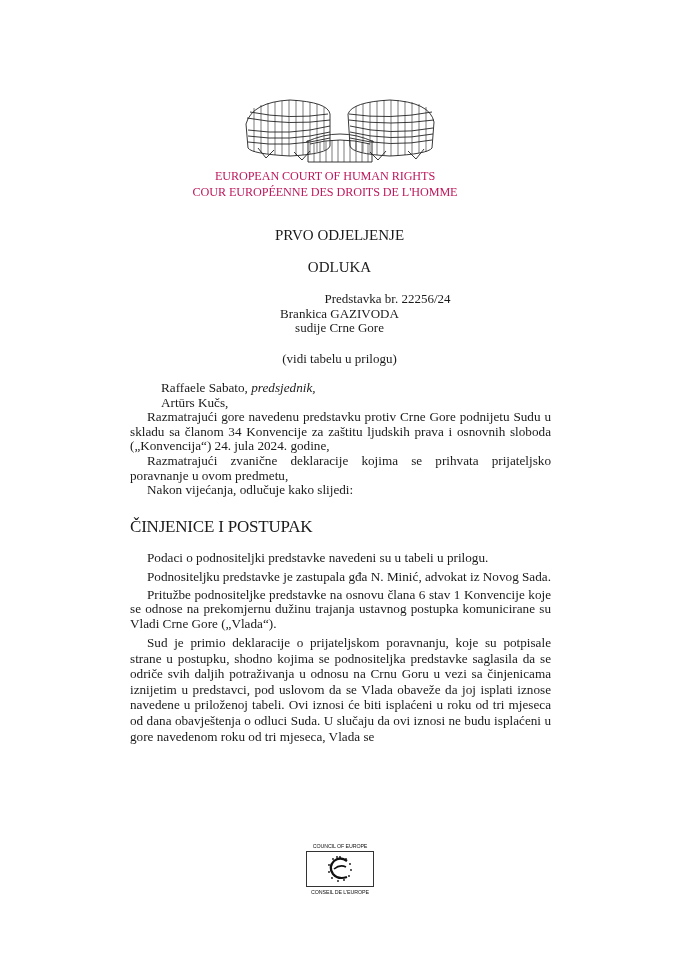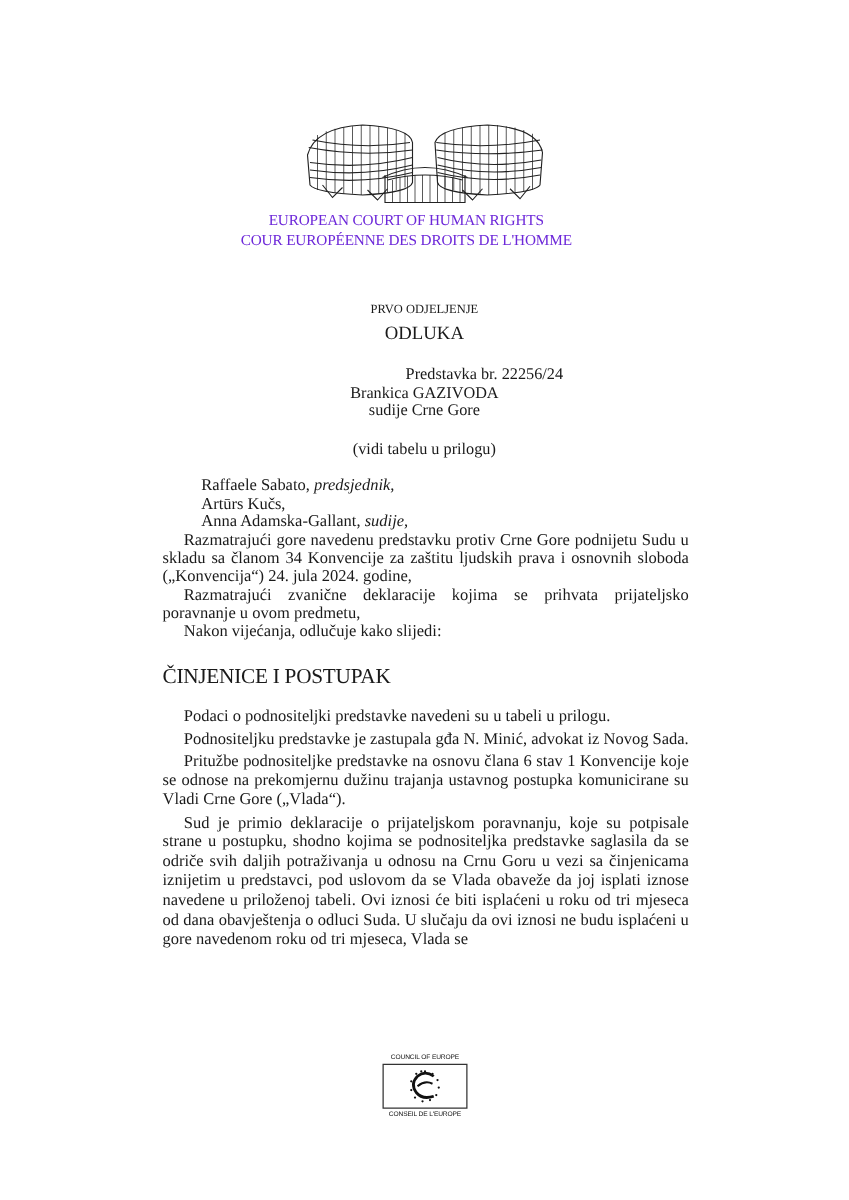--- a/index.html
+++ b/index.html
@@ -1,27 +1,27 @@
 <!DOCTYPE html>
 <html><head>
 <meta charset="utf-8">
 <style>
   html, body { margin: 0; padding: 0; background: #ffffff; }
   body { width: 679px; height: 960px; position: relative; overflow: hidden; color: #1a1a1a; }
 
   .logo { position: absolute; left: 244px; top: 96px; width: 192px; height: 68px; }
   .court-en, .court-fr {
     position: absolute; left: 0; width: 650px; text-align: center;
-    font-family: "Liberation Serif", serif; font-size: 12.2px; letter-spacing: -0.1px; color: #6d28d9;
+    font-family: "Liberation Serif", serif; font-size: 12.2px; letter-spacing: -0.1px; color: #be185d;
   }
   .court-en { top: 169px; }
   .court-fr { top: 185px; }
 
   .center-line { position: absolute; left: 0; width: 679px; text-align: center; font-family: "Liberation Serif", serif; }
-  .section-title { top: 242px; font-size: 10px; }
+  .section-title { top: 227px; font-size: 15px; }
   .decision-title { top: 259px; font-size: 15px; }
   .app-no { top: 291px; font-size: 13px; padding-left: 48px; }
   .applicant { top: 305.5px; font-size: 13px; }
   .respondent { top: 320px; font-size: 13px; }
   .see-table { top: 351px; font-size: 13px; }
 
   .body-block {
     position: absolute; left: 130px; width: 421px; top: 381px;
     font-family: "Liberation Serif", serif; font-size: 13.2px; line-height: 14.6px;
     text-align: justify;
@@ -111,21 +111,20 @@
 <div class="center-line section-title">PRVO ODJELJENJE</div>
 <div class="center-line decision-title">ODLUKA</div>
 <div class="center-line app-no">Predstavka br. 22256/24</div>
 <div class="center-line applicant">Brankica GAZIVODA</div>
 <div class="center-line respondent">sudije Crne Gore</div>
 <div class="center-line see-table">(vidi tabelu u prilogu)</div>
 
 <div class="body-block">
   <p class="judge"><span>Raffaele Sabato, </span><span class="it">predsjednik,</span></p>
   <p class="judge"><span>Artūrs Kučs,</span><span class="it"></span></p>
-  <p class="judge"><span>Anna Adamska-Gallant, </span><span class="it">sudije,</span></p>
   <p class="indent">Razmatrajući gore navedenu predstavku protiv Crne Gore podnijetu Sudu u skladu sa članom 34 Konvencije za zaštitu ljudskih prava i osnovnih sloboda („Konvencija“) 24. jula 2024. godine,</p>
   <p class="indent">Razmatrajući zvanične deklaracije kojima se prihvata prijateljsko poravnanje u ovom predmetu,</p>
   <p class="indent">Nakon vijećanja, odlučuje kako slijedi:</p>
 
   <div class="heading">ČINJENICE I POSTUPAK</div>
 
   <p class="indent">Podaci o podnositeljki predstavke navedeni su u tabeli u prilogu.</p>
   <p class="indent gap">Podnositeljku predstavke je zastupala gđa N. Minić, advokat iz Novog Sada.</p>
   <p class="indent gap">Pritužbe podnositeljke predstavke na osnovu člana 6 stav 1 Konvencije koje se odnose na prekomjernu dužinu trajanja ustavnog postupka komunicirane su Vladi Crne Gore („Vlada“).</p>
   <p class="indent gap" style="line-height:15.6px">Sud je primio deklaracije o prijateljskom poravnanju, koje su potpisale strane u postupku, shodno kojima se podnositeljka predstavke saglasila da se odriče svih daljih potraživanja u odnosu na Crnu Goru u vezi sa činjenicama iznijetim u predstavci, pod uslovom da se Vlada obaveže da joj isplati iznose navedene u priloženoj tabeli. Ovi iznosi će biti isplaćeni u roku od tri mjeseca od dana obavještenja o odluci Suda. U slučaju da ovi iznosi ne budu isplaćeni u gore navedenom roku od tri mjeseca, Vlada se</p>

